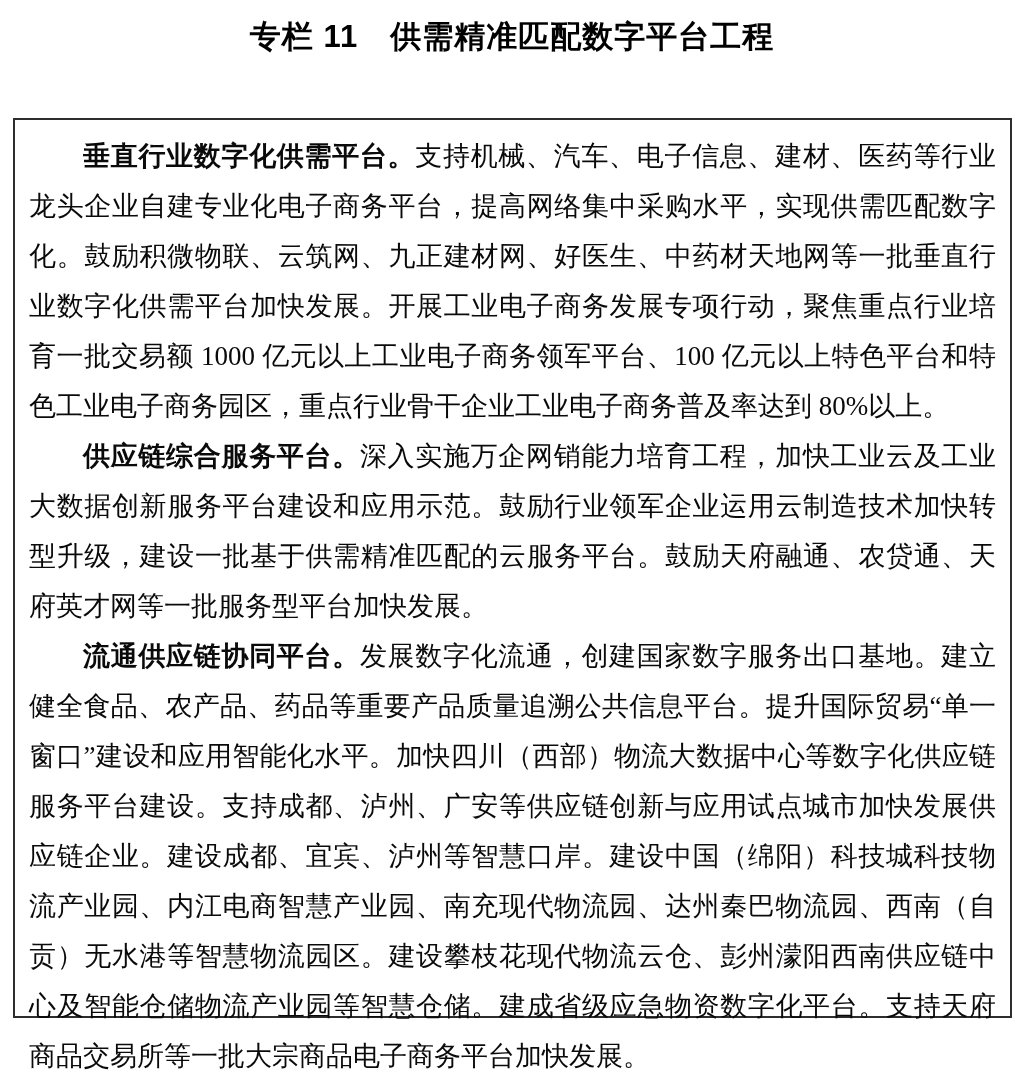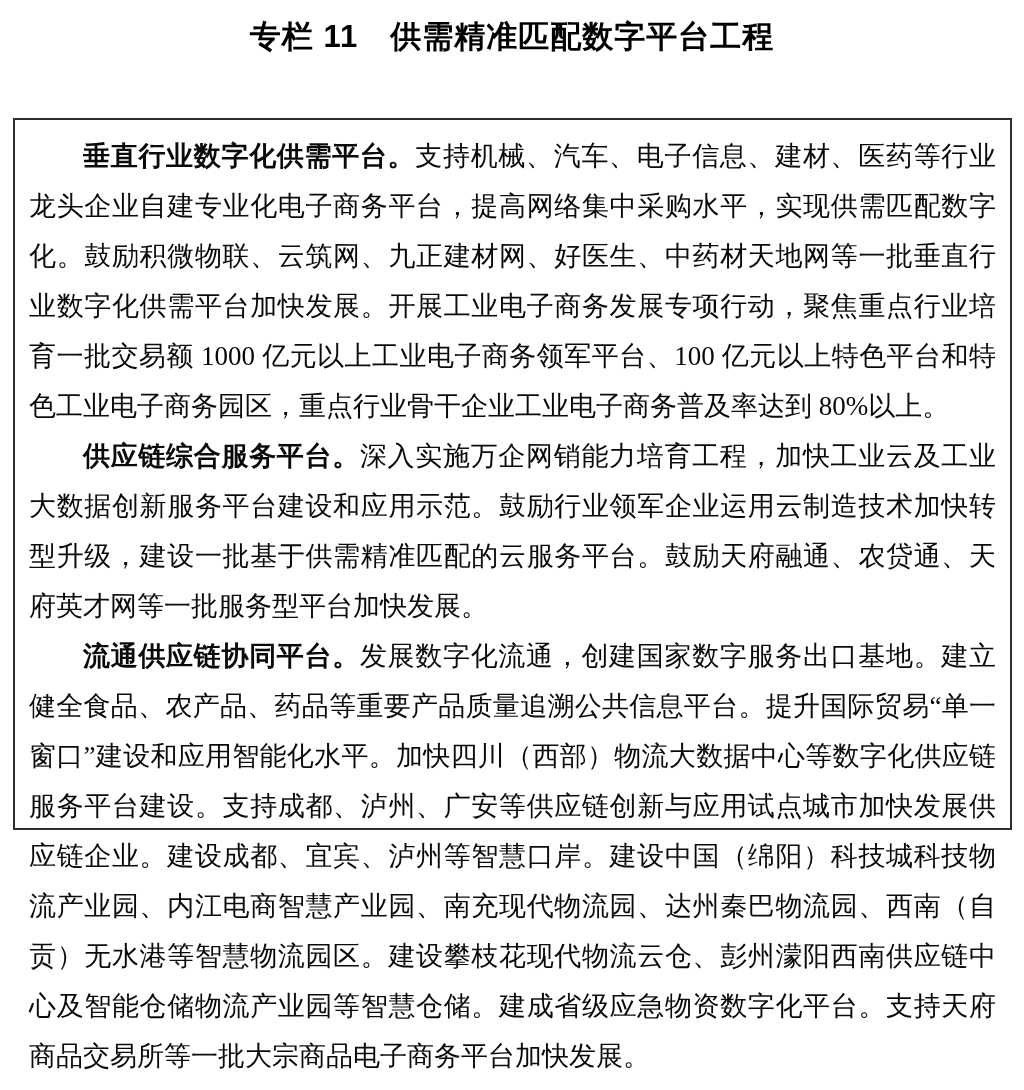--- a/index.html
+++ b/index.html
@@ -27,21 +27,21 @@
     letter-spacing: 1px;
     color: #000000;
     margin: 0;
   }
   .callout-box {
     box-sizing: border-box;
     position: absolute;
     left: 13px;
     top: 118px;
     width: 999px;
-    height: 712px;
+    height: 900px;
     border: 2px solid #2e2e2e;
     background: #ffffff;
     padding: 11px 14px 8px 14px;
   }
   .callout-box p {
     margin: 0;
     font-size: 27px;
     line-height: 50px;
     text-align: justify;
     text-indent: 2em;

